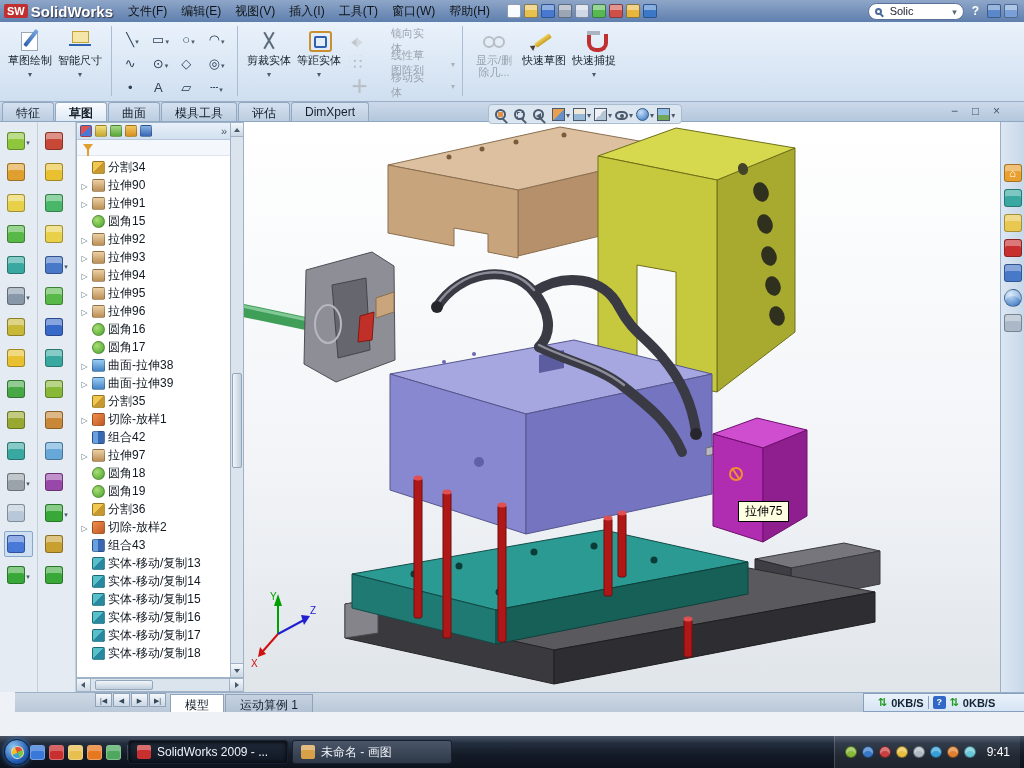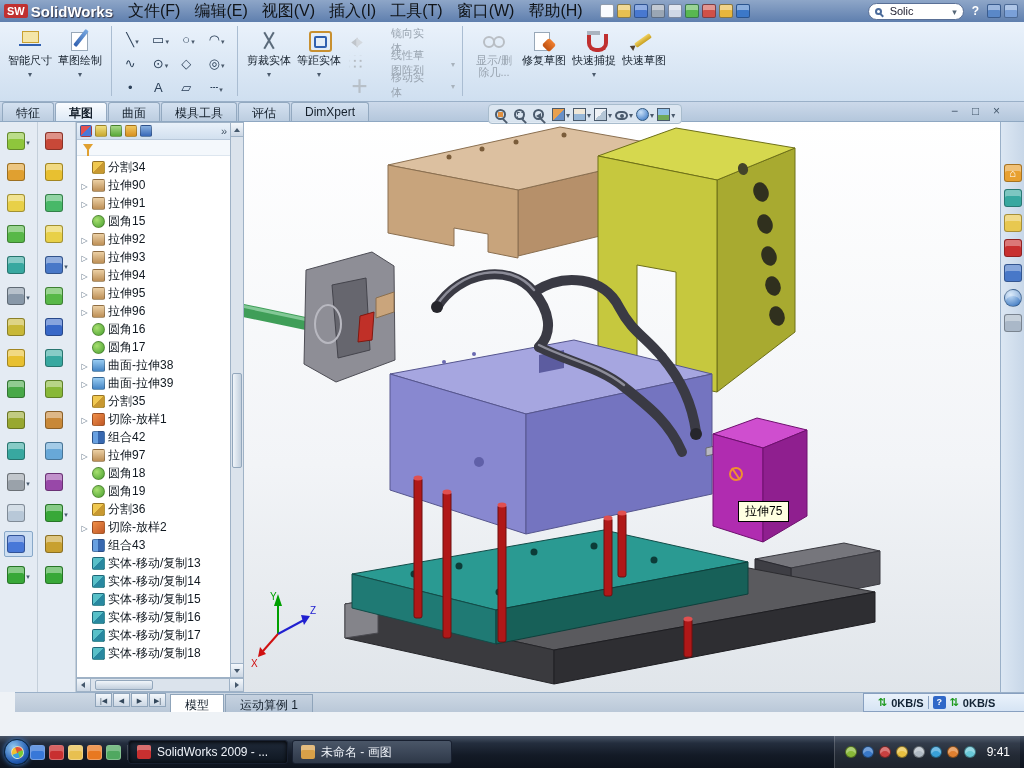--- a/index.html
+++ b/index.html
@@ -5,21 +5,21 @@
 *{margin:0;padding:0;box-sizing:border-box;font-family:"Liberation Sans","DejaVu Sans",sans-serif;}
 html,body{background:#444;}
 #screen{position:relative;width:1024px;height:768px;overflow:hidden;background:#eef2f6;font-size:12px;}
 
 
 .titlebar{position:absolute;left:0;top:0;width:1024px;height:22px;background:linear-gradient(180deg,#8ea6c8,#5f7fae);display:flex;align-items:center;gap:2px;padding:0 4px;}
 .logo{display:flex;align-items:center;gap:3px;margin-right:6px;}
 .logo-badge{background:#c03030;color:#fff;font-weight:bold;font-size:11px;padding:1px 3px;border-radius:2px;}
 .logo-text{color:#fff;font-weight:bold;font-size:15px;text-shadow:1px 1px 1px #334;}
 .menus{display:flex;}
-.menu-item{padding:2px 7px;color:#101418;font-size:16px;cursor:default;}
+.menu-item{padding:2px 7px;color:#101418;font-size:12px;cursor:default;}
 .tb-icons{display:flex;gap:3px;margin-left:8px;}
 .tq{width:14px;height:14px;border-radius:2px;border:1px solid rgba(20,40,70,.45);box-shadow:inset 0 5px rgba(255,255,255,.4);}
 .search{margin-left:auto;display:flex;align-items:center;gap:8px;background:#fff;border:1px solid #5a7096;border-radius:9px;height:17px;padding:0 6px;width:96px;}
 .mag{width:7px;height:7px;border:2px solid #4a6a9a;border-radius:50%;position:relative;flex:none;}
 .mag::after{content:"";position:absolute;right:-4px;bottom:-3px;width:5px;height:2px;background:#4a6a9a;transform:rotate(45deg);}
 .search-val{font-size:11px;color:#223;flex:1;}
 .sarrow::before{content:"▾";font-size:9px;color:#567;}
 .help-q{color:#fff;font-weight:bold;margin:0 6px;}
 .tr-icons{display:flex;gap:3px;margin-right:2px;}
 
@@ -227,28 +227,28 @@
 
     <span class="tq" style="background: rgb(90, 136, 200);"></span>
         <span class="tq" style="background: rgb(122, 160, 216);"></span>
       </div>
   </div>
 
   <div class="ribbon">
     <div class="rgroup">
 
         <div class="big-btn">
+          <span class="bi sketch-icon"></span>
+          <span class="lbl">草图绘制</span>
+          <span class="rarrow"></span>
+        </div>
+
+        <div class="big-btn">
           <span class="bi dim-icon"></span>
           <span class="lbl">智能尺寸</span>
-          <span class="rarrow"></span>
-        </div>
-
-        <div class="big-btn">
-          <span class="bi sketch-icon"></span>
-          <span class="lbl">草图绘制</span>
           <span class="rarrow"></span>
         </div>
       </div>
     <div class="rsep"></div>
     <div class="mini-grid">
 
         <span class="mini-cell">
           <span class="mglyph">╲</span>
           <span class="marrow"></span>
         </span>
@@ -346,36 +346,31 @@
       </div>
     <div class="rsep"></div>
     <div class="rgroup">
 
         <div class="big-btn disabled">
           <span class="bi relations-icon"></span>
           <span class="lbl">显示/删除几...</span>
           <span class="rarrow" style="visibility: hidden;"></span>
         </div>
 
+
         <div class="big-btn">
-          <span class="bi repair-icon"></span>
-          <span class="lbl">修复草图</span>
+          <span class="bi rapid-icon"></span>
+          <span class="lbl">快速草图</span>
           <span class="rarrow" style="visibility: hidden;"></span>
         </div>
 
         <div class="big-btn">
           <span class="bi snap-icon"></span>
           <span class="lbl">快速捕捉</span>
           <span class="rarrow"></span>
-        </div>
-
-        <div class="big-btn">
-          <span class="bi rapid-icon"></span>
-          <span class="lbl">快速草图</span>
-          <span class="rarrow" style="visibility: hidden;"></span>
         </div>
       </div>
   </div>
 
   <div class="cmtabs">
 
   <span class="cmtab">特征</span>
       <span class="cmtab active">草图</span>
       <span class="cmtab">曲面</span>
       <span class="cmtab">模具工具</span>

